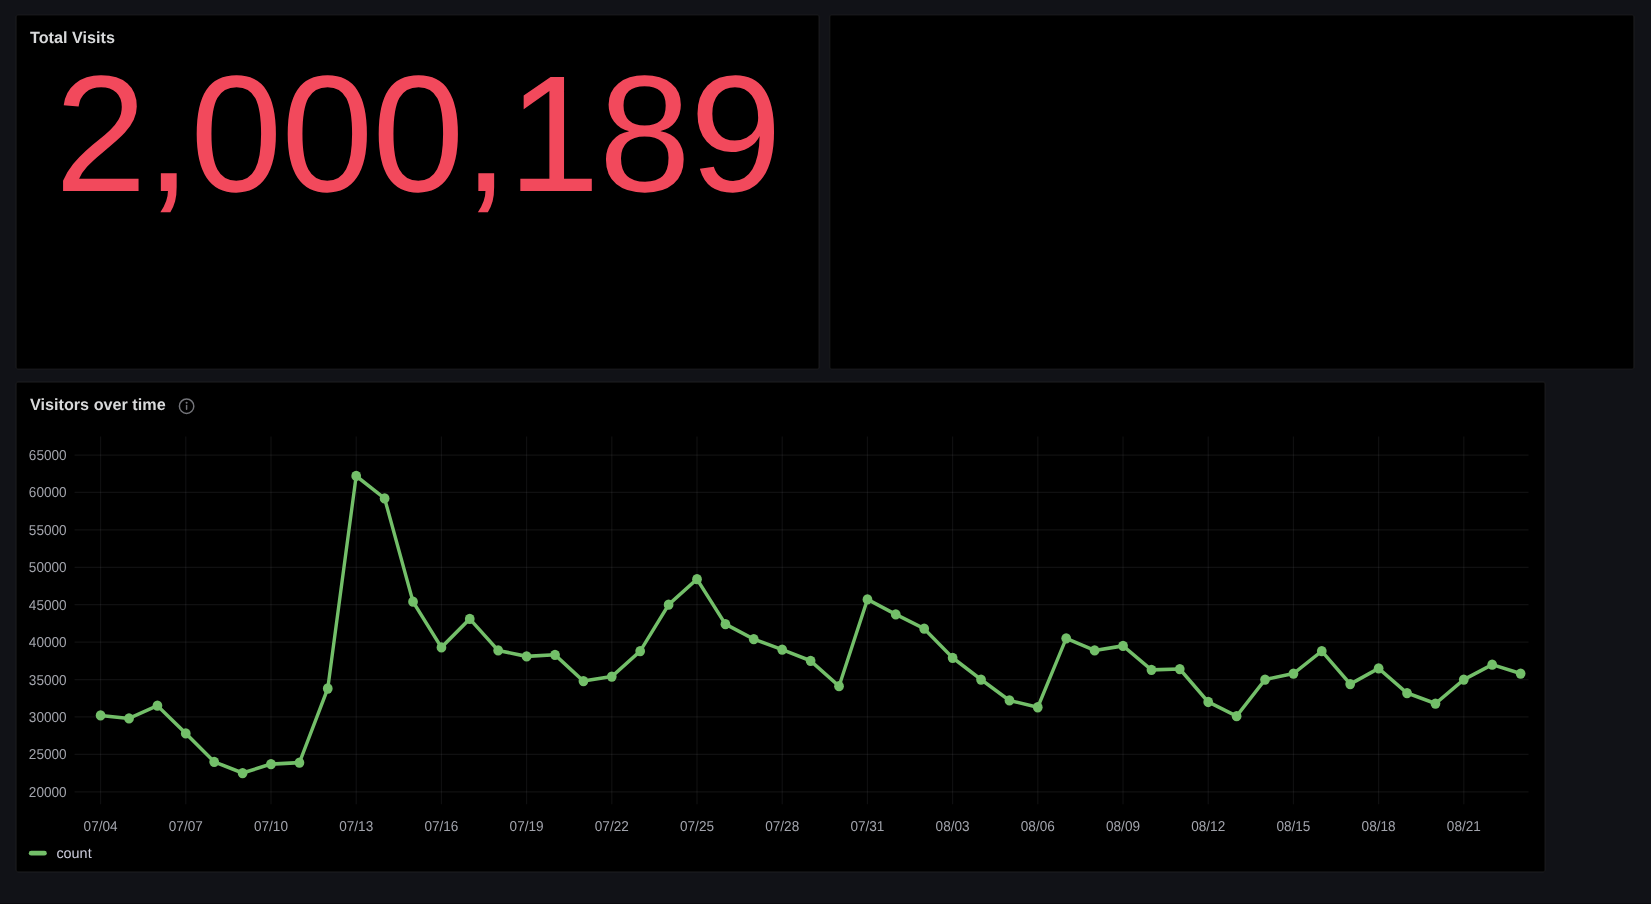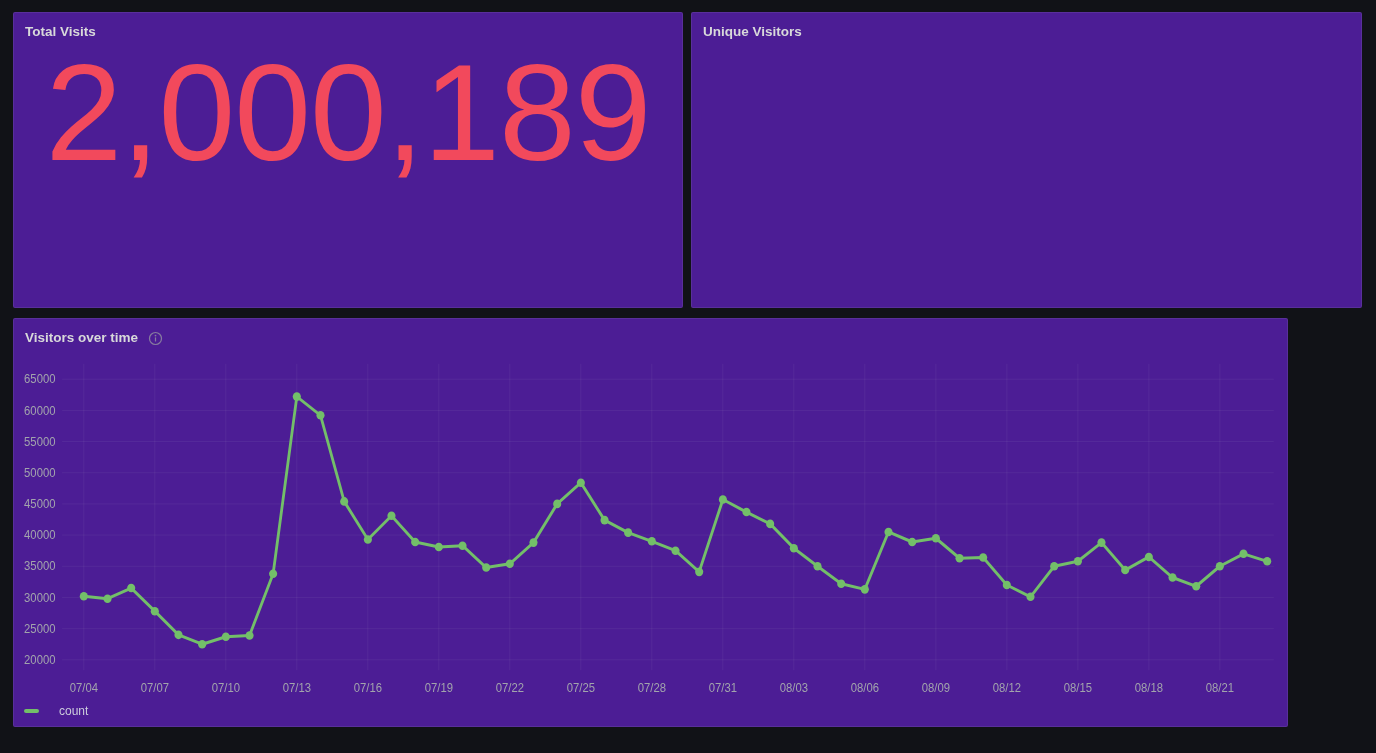--- a/index.html
+++ b/index.html
@@ -5,21 +5,21 @@
   * { box-sizing: border-box; margin: 0; padding: 0; }
   html, body { width: 1376px; height: 753px; overflow: hidden; }
   body {
     background: #111217;
     font-family: "Liberation Sans", sans-serif;
     color: #d8d9da;
   }
   .dashboard { position: relative; width: 1376px; height: 753px; }
   .panel {
     position: absolute;
-    background: #4c1d95;
+    background: #000000;
     border: 1px solid rgba(204,204,220,0.10);
     border-radius: 2px;
   }
   #panel-total-visits   { left: 13px;  top: 12px;  width: 670px;  height: 296px; }
   #panel-unique-visitors{ left: 691px; top: 12px;  width: 671px;  height: 296px; }
   #panel-visitors-chart { left: 13px;  top: 318px; width: 1275px; height: 409px; }
 
   .panel-header {
     position: absolute; left: 0; top: 0; right: 0; height: 30px;
     display: flex; align-items: center; gap: 10px;
@@ -41,43 +41,40 @@
   }
   #total-visits-value  { font-size: 138px; }
   #unique-visitors-value { font-size: 188px; }
 
   .info-icon { display: inline-flex; opacity: 0.75; }
 
   .chart-svg { position: absolute; left: 0; top: 0; width: 100%; height: 100%; z-index: 1; }
 
   .legend {
     position: absolute; left: 10px; bottom: 8px;
-    display: flex; align-items: center; gap: 20px;
+    display: flex; align-items: center; gap: 8px;
     font-size: 12px; color: #ccccdc; z-index: 2; cursor: pointer;
   }
   .legend-swatch { display: inline-block; width: 15px; height: 4px; border-radius: 2px; }
 </style>
 </head>
 <body>
 
 <div class="dashboard">
 
   <section class="panel" id="panel-total-visits">
     <header class="panel-header">
       <h2 class="panel-title">Total Visits</h2>
     </header>
     <div class="stat-value-wrap">
       <div class="stat-value" id="total-visits-value" style="color: rgb(242, 73, 92);">2,000,189</div>
     </div>
   </section>
 
   <section class="panel" id="panel-unique-visitors">
-    <header class="panel-header">
-      <h2 class="panel-title">Unique Visitors</h2>
-    </header>
   </section>
 
   <section class="panel" id="panel-visitors-chart">
     <header class="panel-header">
       <h2 class="panel-title">Visitors over time</h2>
       <span class="info-icon">
         <svg width="15" height="15" viewBox="0 0 16 16">
           <circle cx="8" cy="8" r="6.4" fill="none" stroke="#9a9ba2" stroke-width="1.3"></circle>
           <circle cx="8" cy="4.9" r="0.95" fill="#9a9ba2"></circle>
           <rect x="7.35" y="6.7" width="1.3" height="4.6" rx="0.6" fill="#9a9ba2"></rect>

